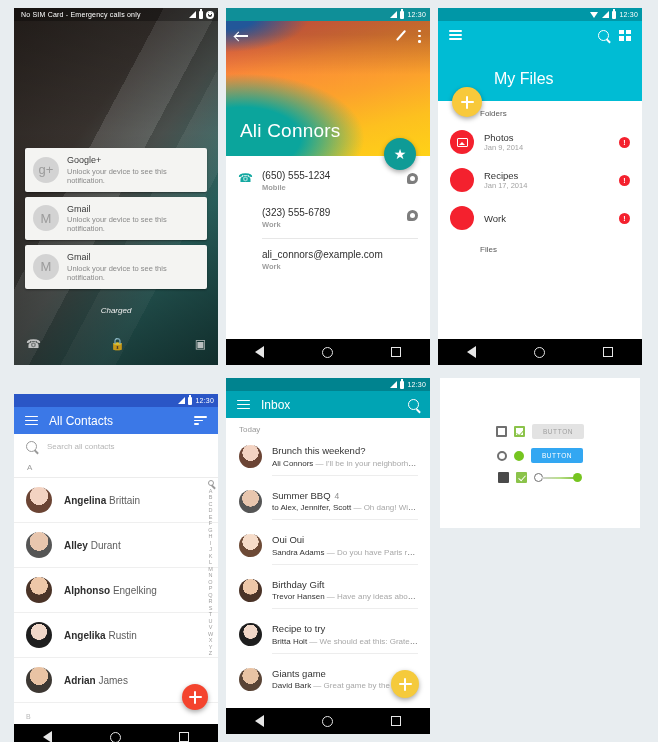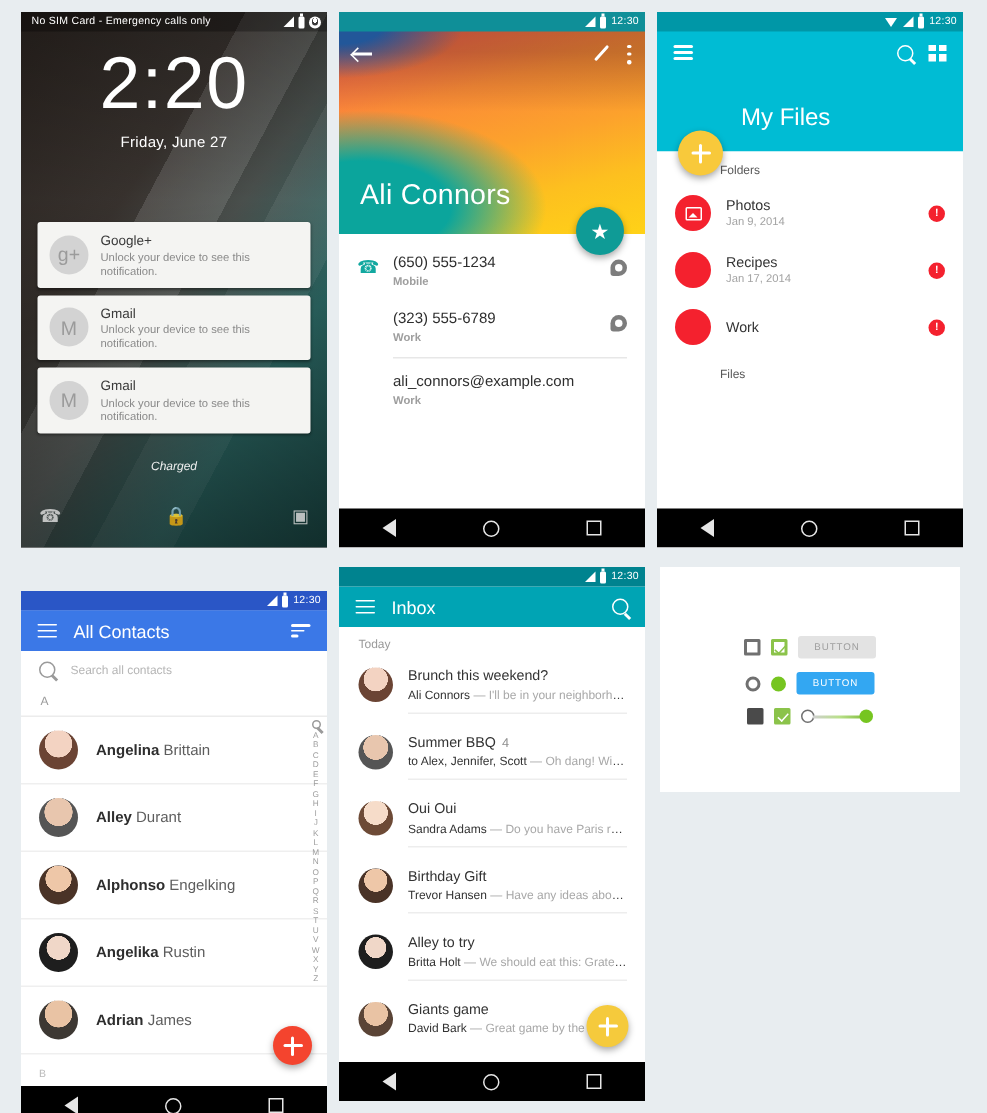--- a/index.html
+++ b/index.html
@@ -210,24 +210,20 @@
   <div class="panel" id="p-lock">
     <div class="wall"></div>
 
     <div class="statusbar" style="background:rgba(0,0,0,.3)">
       <div class="sb-left">No SIM Card - Emergency calls only</div>
       <span class="ic-signal"></span>
       <span class="ic-batt"></span>
       <span class="ic-person"></span>
     </div>
 
-    <div class="clock">
-      <div class="time">2:20</div>
-      <div class="date">Friday, June 27</div>
-    </div>
 
     <div class="notifs">
       <div class="ncard">
         <div class="nic">g+</div>
         <div>
           <div class="ntitle">Google+</div>
           <div class="nsub">Unlock your device to see this notification.</div>
         </div>
       </div>
       <div class="ncard">
@@ -546,21 +542,21 @@
         <div class="avatar in-av" style="background:radial-gradient(circle at 50% 34%, #eec7a8 0 40%, #4a3327 41% 100%)"></div>
         <div class="in-txt">
           <div class="in-sub"><span>Birthday Gift</span><em></em></div>
           <div class="in-pre"><span style="color:#333">Trevor Hansen</span> <span>—</span> <span>Have any ideas about ...</span></div>
         </div>
       </div>
 
       <div class="in-row">
         <div class="avatar in-av" style="background:radial-gradient(circle at 50% 38%, #f0d7c8 0 38%, #1e1e1e 39% 100%)"></div>
         <div class="in-txt">
-          <div class="in-sub"><span>Alley to try</span><em></em></div>
+          <div class="in-sub"><span>Recipe to try</span><em></em></div>
           <div class="in-pre"><span style="color:#333">Britta Holt</span> <span>—</span> <span>We should eat this: Grated ...</span></div>
         </div>
       </div>
 
       <div class="in-row">
         <div class="avatar in-av" style="background:radial-gradient(circle at 50% 34%, #e9c3a4 0 42%, #5a4436 43% 100%)"></div>
         <div class="in-txt" style="border-bottom:none">
           <div class="in-sub"><span>Giants game</span><em></em></div>
           <div class="in-pre"><span style="color:#333">David Bark</span> <span>—</span> <span>Great game by the team of ...</span></div>
         </div>

